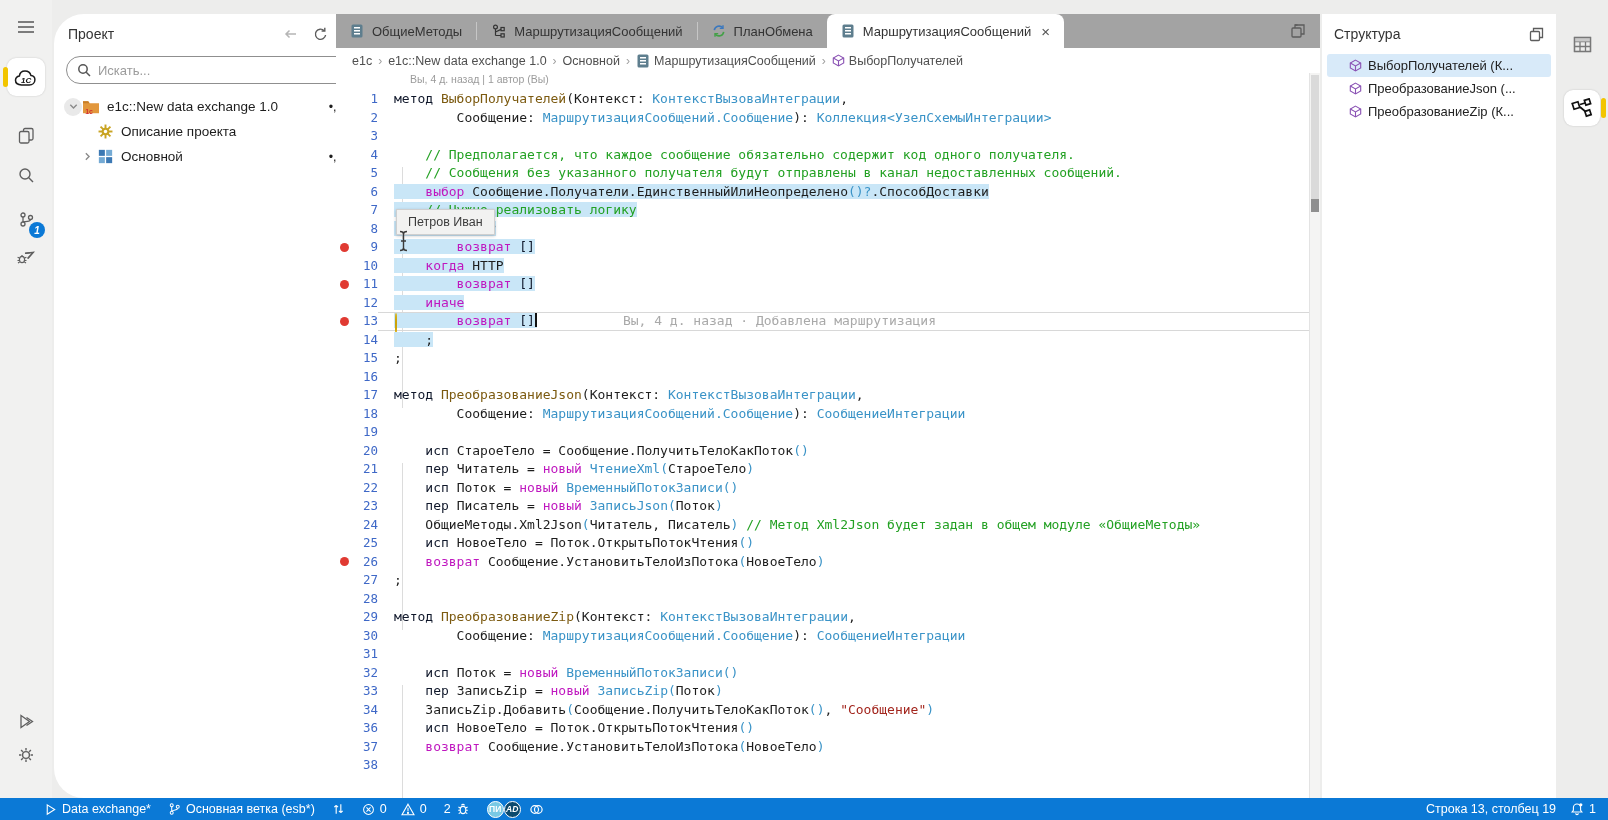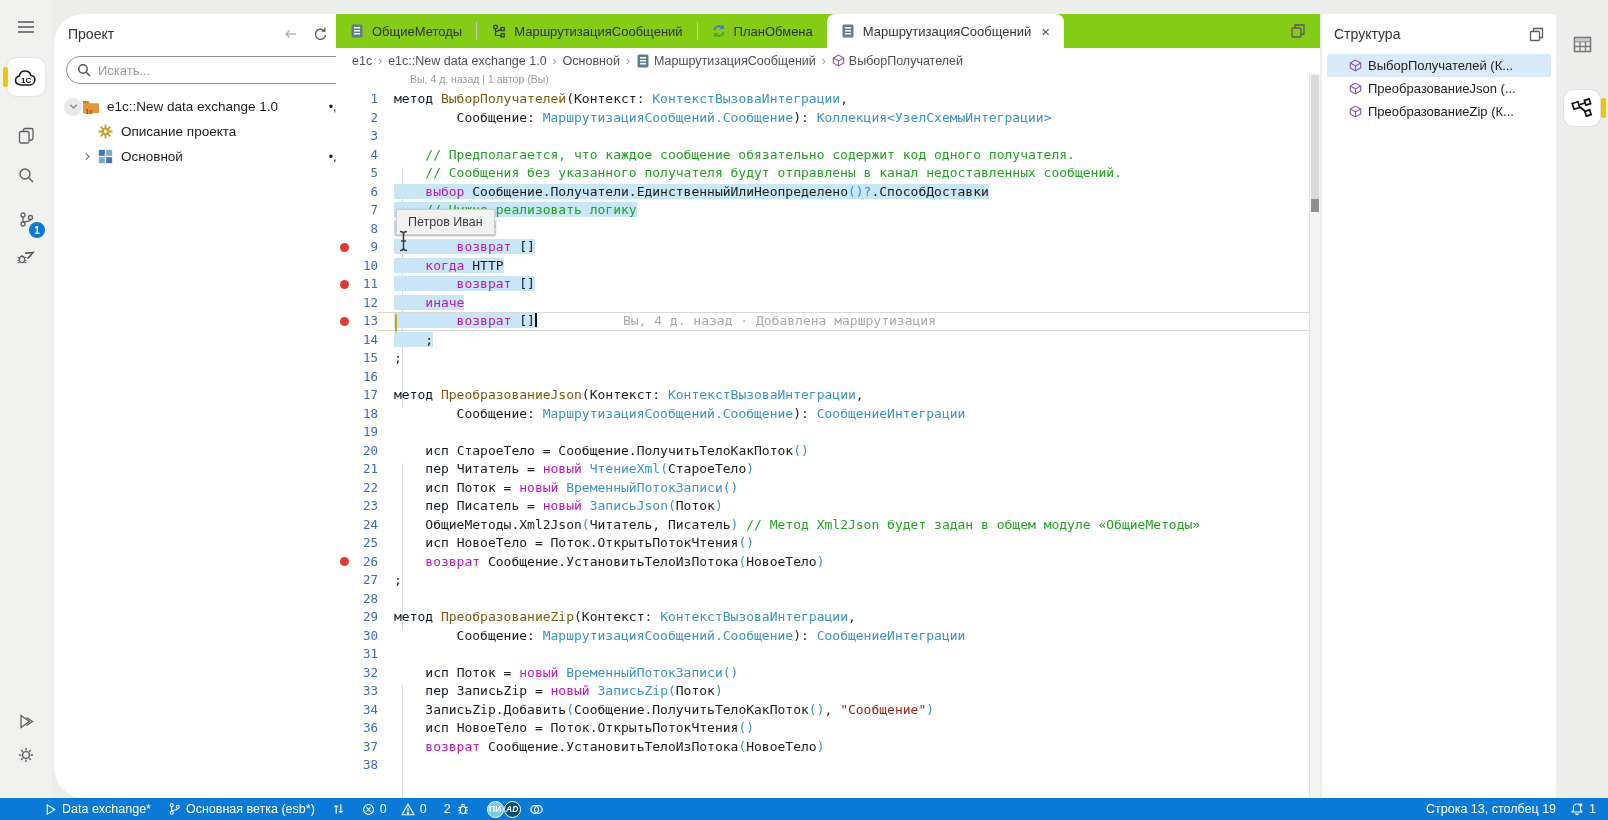--- a/index.html
+++ b/index.html
@@ -1,21 +1,21 @@
 <!DOCTYPE html>
 <html style="--sel: #c9e6f7; --statusblue: #0b79d6; --accent-yellow: #f2c500; --bp-red: #e03a32;"><head>
 <meta charset="utf-8">
 <style>
   * { box-sizing: border-box; margin: 0; padding: 0; }
   html,body { width:1608px; height:820px; overflow:hidden; }
   body { font-family:"Liberation Sans", sans-serif; background:#ededec; color:#222; }
   #root { position:relative; width:1608px; height:820px; background:#ededec; outline:1px solid #9a9a9a; }
 
   
-  #left-rail { position:absolute; left:0; top:0; width:52px; height:798px; background:#f1f1f0; display:flex; flex-direction:column; align-items:center; }
+  #left-rail { position:absolute; left:0; top:0; width:52px; height:798px; background:#f1f1f0; display:flex; flex-direction:column; align-items:center;font-style:italic; }
   .rail-btn { width:34px; height:34px; display:flex; align-items:center; justify-content:center; cursor:pointer; position:relative; }
   .rail-logo { position:relative; width:38px; height:38px; background:#fff; border-radius:9px; display:flex; align-items:center; justify-content:center; box-shadow:0 0 2px rgba(0,0,0,.18); margin:14px 0 22px 0; }
   .rail-accent-left { position:absolute; left:-4px; top:9px; width:5px; height:20px; border-radius:3px; background:var(--accent-yellow,#f2c500); }
   .rail-badge { position:absolute; right:-2px; bottom:-2px; min-width:16px; height:16px; border-radius:8px; background:#0b79d6; color:#fff; font-size:10px; font-weight:bold; display:flex; align-items:center; justify-content:center; padding:0 3px; }
   .rail-spacer { flex:1; }
 
   
   #project-panel { position:absolute; left:54px; top:14px; width:316px; height:784px; background:#fff;border-radius:30px; }
   .panel-header { display:flex; align-items:center; padding:10px 10px 6px 14px; }
   .panel-title { font-size:14px; color:#333; flex:1; }
@@ -26,21 +26,21 @@
   #project-search input::placeholder { color:#9b9b9b; }
   .tree-row { display:flex; align-items:center; height:25px; font-size:13.5px; color:#1d1d1d; cursor:pointer; padding-right:12px; }
   .tree-expander { width:18px; height:18px; display:flex; align-items:center; justify-content:center; flex:0 0 18px; }
   .tree-expander.circled { background:#e9e9e9; border-radius:50%; }
   .tree-icon { width:18px; display:flex; align-items:center; justify-content:center; margin-right:7px; flex:0 0 18px; }
   .tree-label { flex:1; white-space:nowrap; overflow:hidden; }
   .tree-suffix { font-size:12.5px; color:#1d1d1d; margin-left:8px; }
 
   
   #editor { position:absolute; left:336px; top:14px; width:984px; height:784px; background:#fff; }
-  #tab-bar { position:absolute; left:0; top:0; right:0; height:34px; background:#84cc16; display:flex; align-items:flex-start; }
+  #tab-bar { position:absolute; left:0; top:0; right:0; height:34px; background:#a3a3a3; display:flex; align-items:flex-start; }
   .tab { height:34px; display:flex; align-items:center; padding:0 14px; gap:8px; font-size:13px; color:#333; cursor:pointer; white-space:nowrap; }
   .tab.active { background:#fff; border-radius:8px 8px 0 0; }
   .tab-sep { width:1px; height:18px; background:#c6c6c6; align-self:center; }
   .tab-close { font-size:15px; color:#555; margin-left:2px; line-height:1; cursor:pointer; }
   #tab-bar-actions { margin-left:auto; align-self:center; padding-right:12px; }
   #breadcrumb { position:absolute; left:0; top:34px; right:0; height:25px; background:#fff; display:flex; align-items:center; padding-left:16px; font-size:12.5px; color:#4f4f4f; gap:6px; }
   .crumb { display:flex; align-items:center; gap:4px; cursor:pointer; white-space:nowrap; }
   .crumb-chev { color:#9f9f9f; font-size:12px; }
 
   #code-area { position:absolute; left:0; top:59px; right:0; bottom:0; overflow:hidden; font-family:"DejaVu Sans Mono", monospace; }

